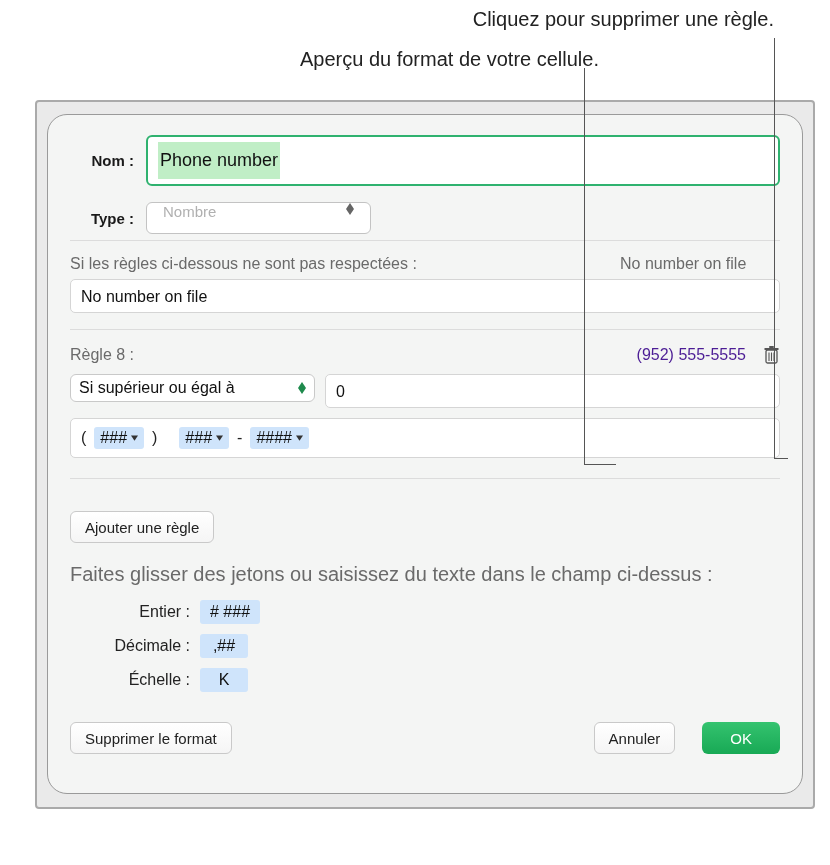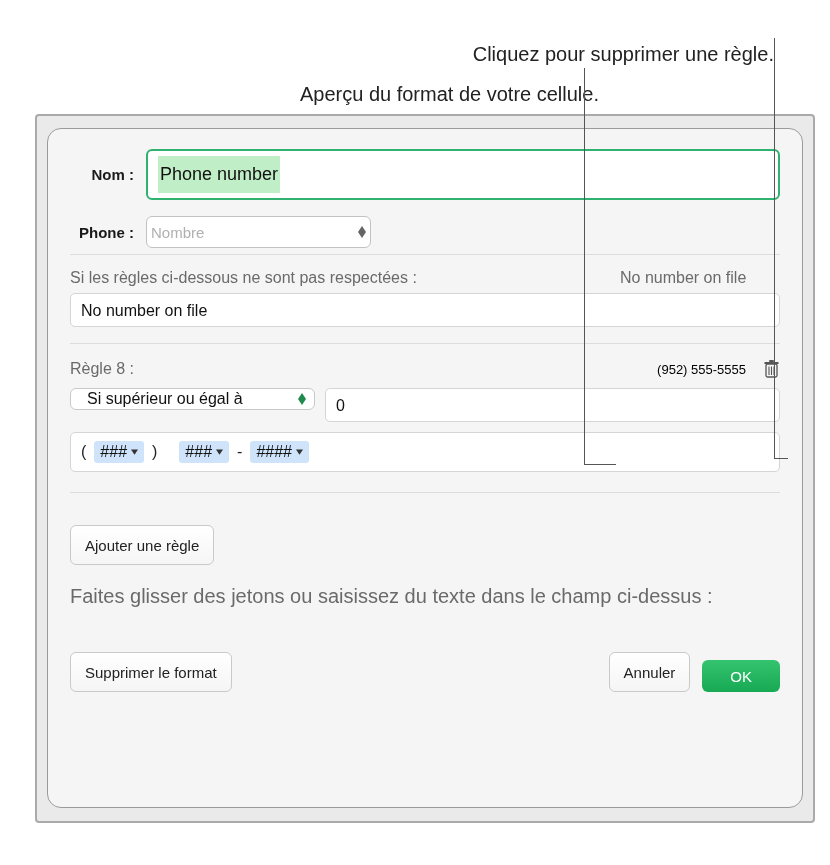--- a/index.html
+++ b/index.html
@@ -1,71 +1,71 @@
 <!DOCTYPE html>
 <html><head>
   <meta charset="utf-8">
   <style>
     * { box-sizing: border-box; margin: 0; padding: 0; }
     body { font-family: -apple-system, "Helvetica Neue", Arial, sans-serif; font-size: 15px; color: #111; background: #fff; width: 830px; }
 
-    .callouts { position: relative; height: 79px; padding-top: 0; margin-top: 35px; }
+    .callouts { position: relative; height: 100px; padding-top: 0; }
     .callout-line { position: absolute; text-align: right; font-size: 20px; color: #222; }
     .callout-1 { right: 56px; top: 8px; }
     .callout-2 { right: 231px; top: 48px; }
 
     .outer-frame { border: 2px solid #aaa; border-radius: 4px; background: #eaeaea; padding: 12px 10px 13px 10px; margin: 0 15px 0 35px; }
-    .dialog { background: #f4f5f4; border: 1.5px solid #9a9a9a; border-radius: 14px; padding: 20px 22px 16px; position: relative; min-height: 680px; }
+    .dialog { background: #f4f5f4; border: 1.5px solid #9a9a9a; border-radius: 20px; padding: 20px 22px 16px; position: relative; min-height: 680px; }
 
     
     .field-row { display: flex; align-items: center; margin-bottom: 16px; gap: 12px; }
     .field-label { width: 64px; text-align: right; font-weight: 600; color: #1a1a1a; }
     .name-input { flex: 1; border: 2px solid #2fb26f; border-radius: 6px; padding: 5px 10px; font-size: 18px; background: #fff; }
     .name-input .highlight { background: #c0eec6; display: inline-block; padding: 8px 2px; }
-    .combo { display: inline-flex; align-items: center; border: 1px solid #c3c3c3; border-radius: 6px; background: #fff; height: 32px; padding: 0 4px; gap: 8px; color: #8a8a8a; min-width: 225px; }
+    .combo { display: inline-flex; align-items: flex-start; border: 1px solid #c3c3c3; border-radius: 6px; background: #fff; height: 32px; padding: 0 16px; gap: 8px; color: #8a8a8a; min-width: 225px; }
     .combo.disabled { color: #b0b0b0; }
     .chevrons { font-size: 10px; line-height: 8px; color: #555; display: flex; flex-direction: column; margin-left: auto; }
 
     .hr { border: none; border-top: 1px solid #dcdcdc; margin: 6px 0 14px; }
 
     .section { padding: 0 0 10px 0; font-size: 16px; }
     .section .row-2col { display: flex; gap: 4px; }
     .lcol { flex: 1; color: #6a6a6a; }
     .rcol { width: 160px; color: #6a6a6a; }
     .text-input { display: block; width: 100%; background: #fff; border: 1px solid #d5d5d5; border-radius: 5px; padding: 6px 10px; font-size: 16px; margin-top: 6px; height: 34px; line-height: 22px; }
 
     .rule-header { display: flex; align-items: center; margin: 14px 0 8px; gap: 10px; }
     .rule-header .rule-title { color: #6a6a6a; flex: 0 0 auto; font-size: 16px; }
-    .rule-header .preview { margin-left: auto; color: #000000; font-size: 13px; text-align: center; }
+    .rule-header .preview { margin-left: auto; color: #4c1d95; font-size: 16px; text-align: center; }
     .trash { width: 18px; height: 22px; display: inline-flex; align-items: center; justify-content: center; margin-left: 6px; }
 
     .rule-line1 { display: flex; gap: 10px; margin-bottom: 10px; }
-    .condition-select { display: inline-flex; align-items: center; border: 1px solid #c9c9c9; border-radius: 6px; background: #fff; height: 22px; padding: 0 8px 0 16px; min-width: 245px; font-size: 16px; }
+    .condition-select { display: inline-flex; align-items: center; border: 1px solid #c9c9c9; border-radius: 6px; background: #fff; height: 28px; padding: 0 8px 0 8px; min-width: 245px; font-size: 16px; }
     .condition-select .chevrons { color: #1e8a4c; }
     .rule-value-input { flex: 1; }
 
     .format-box { background: #fff; border: 1px solid #d5d5d5; border-radius: 5px; padding: 6px 10px; font-size: 16px; display: flex; align-items: center; gap: 8px; height: 40px; }
     .token { display: inline-flex; align-items: center; background: #cfe4fb; border-radius: 3px; padding: 2px 6px; font-feature-settings: "tnum"; gap: 4px; cursor: default; }
     .token.small svg { width: 7px; }
     .tiny-chevron { width: 8px; height: 8px; }
     .plain { color: #222; }
 
-    .add-rule-btn, .del-format-btn, .cancel-btn { display: inline-flex; align-items: center; justify-content: center; border: 1px solid #c9c9c9; background: linear-gradient(#ffffff, #f5f5f5); border-radius: 6px; height: 40px; padding: 0 14px; font-size: 15px; color: #222; }
+    .add-rule-btn, .del-format-btn, .cancel-btn { display: inline-flex; align-items: center; justify-content: center; border: 1px solid #c9c9c9; background: linear-gradient(#ffffff, #f5f5f5); border-radius: 6px; height: 32px; padding: 0 14px; font-size: 15px; color: #222; }
     .add-rule-btn { margin-top: 18px; }
 
     .hint { color: #6a6a6a; margin-top: 20px; font-size: 20px; }
 
     .token-samples { display: flex; gap: 70px; margin-top: 14px; font-size: 16px; }
     .token-col { display: grid; grid-template-columns: 120px auto; row-gap: 10px; column-gap: 10px; align-items: center; }
     .token-col .tlabel { text-align: right; color: #222; }
     .token-sample { background: #cfe4fb; border-radius: 3px; padding: 3px 10px; min-width: 48px; text-align: center; display: inline-block; }
 
     .footer { display: flex; align-items: flex-end; margin-top: 30px; }
     .footer .spacer { flex: 1; }
-    .ok-btn { display: inline-flex; align-items: center; justify-content: center; border: none; background: linear-gradient(#34c36f, #18a955); color: #fff; border-radius: 6px; height: 32px; padding: 0 28px; font-size: 15px; font-weight: 500; margin-left: 12px; }
+    .ok-btn { display: inline-flex; align-items: center; justify-content: center; border: none; background: linear-gradient(#34c36f, #18a955); color: #fff; border-radius: 6px; height: 32px; padding: 0 28px; font-size: 15px; font-weight: 500; margin-left: 27px; }
 
     
     .leader-v1 { position: absolute; border-left: 1.5px solid #555; left: 584px; top: 68px; height: 396px; z-index: 5; }
     .leader-h1 { position: absolute; border-top: 1.5px solid #555; left: 584px; top: 464px; width: 32px; z-index: 5; }
     .leader-v2 { position: absolute; border-left: 1.5px solid #555; left: 774px; top: 38px; height: 420px; z-index: 5; }
     .leader-h2 { position: absolute; border-top: 1.5px solid #555; left: 774px; top: 458px; width: 14px; z-index: 5; }
 
     svg { display: block; }
   </style>
 </head>
@@ -87,21 +87,21 @@
   
   <div class="field-row">
     <div class="field-label">Nom :</div>
     <div class="name-input">
       <span class="highlight">Phone number</span>
     </div>
   </div>
 
   
   <div class="field-row" style="margin-bottom:6px;">
-    <div class="field-label">Phone :</div>
+    <div class="field-label">Type :</div>
     <div class="combo disabled">
       <span>Nombre</span>
       <span class="chevrons">
         <svg width="8" height="6">
               <polygon points="4,0 8,6 0,6" fill="#656565"></polygon>
             </svg>
         <svg width="8" height="6">
               <polygon points="0,0 8,0 4,6" fill="#656565"></polygon>
             </svg>
       </span>
@@ -177,20 +177,28 @@
     </span>
   </div>
 
   <hr class="hr" style="margin-top:20px;">
 
   <button class="add-rule-btn">Ajouter une règle</button>
 
   <div class="hint">Faites glisser des jetons ou saisissez du texte dans le champ ci-dessus :</div>
 
   <div class="token-samples">
+    <div class="token-col">
+      <div class="tlabel">Entier :</div>
+      <div><span class="token-sample"># ###</span></div>
+      <div class="tlabel">Décimale :</div>
+      <div><span class="token-sample">,##</span></div>
+      <div class="tlabel">Échelle :</div>
+      <div><span class="token-sample">K</span></div>
+    </div>
   </div>
 
   <div class="footer">
     <button class="del-format-btn">Supprimer le format</button>
     <div class="spacer"></div>
     <button class="cancel-btn">Annuler</button>
     <button class="ok-btn">OK</button>
   </div>
 
 </div>

